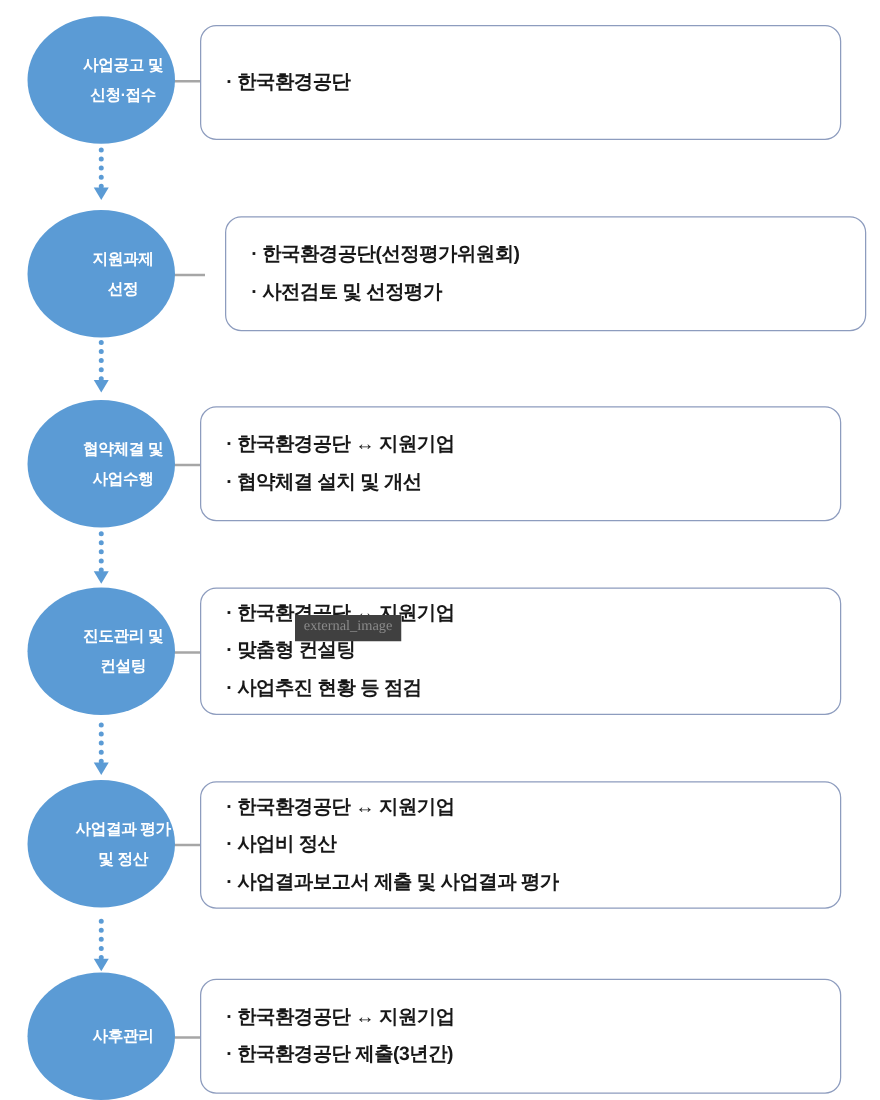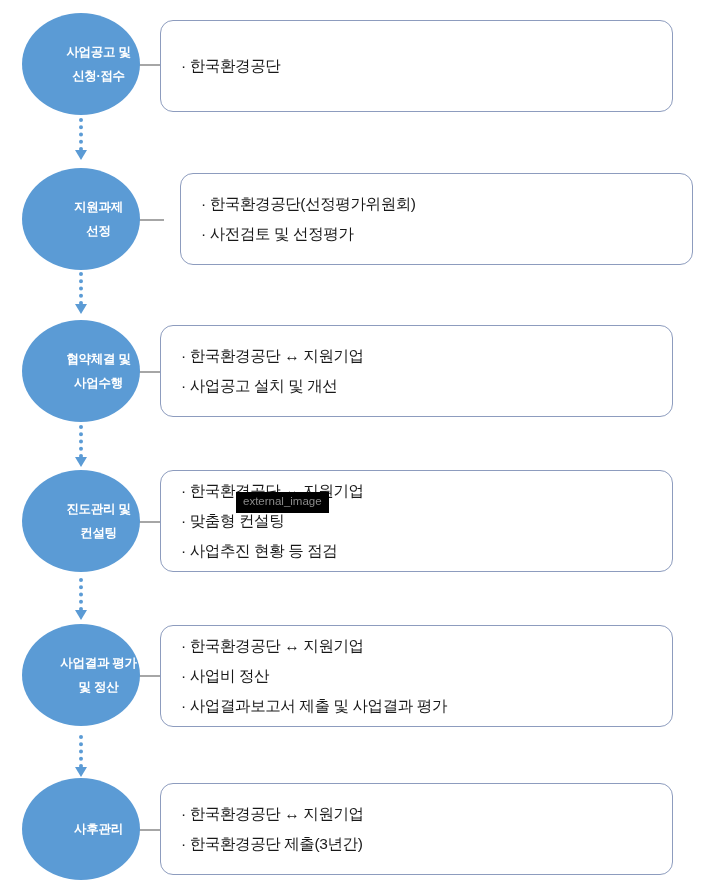--- a/index.html
+++ b/index.html
@@ -77,21 +77,21 @@
     padding: 0 0 0 20px;
     margin: 0;
     list-style: none;
   }
   .bullet {
     font-size: 15.5px;
     color: #181818;
     line-height: 1.95;
     letter-spacing: -0.4px;
     white-space: nowrap;
-    font-weight: 400;
+    font-weight: 700;
   }
   .bullet .dot {
     display: inline-block;
     margin-right: 4px;
     color: #181818;
   }
 
   
   .arrow {
     position: absolute;
@@ -114,24 +114,24 @@
     width: 0;
     height: 0;
     border-left: 6px solid transparent;
     border-right: 6px solid transparent;
     border-top: 10px solid #5B9BD5;
   }
 
   
   .tooltip {
     position: absolute;
-    background: #000000;
+    background: #404040;
     color: #8a8a8a;
     font-size: 11.5px;
-    font-family: Liberation Sans, sans-serif;
+    font-family: Liberation Serif, serif;
     padding: 3px 7px 4px 7px;
     white-space: nowrap;
     z-index: 20;
     line-height: 1.2;
   }
 </style>
 </head>
 <body>
 
 <div id="canvas">
@@ -175,21 +175,21 @@
 
   <div class="step" style="top:305px;height:150px;">
     <div class="node" style="top:15px;height:102px;">
       <span class="node-line">협약체결 및</span>
       <span class="node-line">사업수행</span>
     </div>
     <div class="connector" style="top:66px;left:130px;width:34px;"></div>
     <div class="box" style="top:20px;height:92px;">
       <ul class="bullets">
         <li class="bullet"><span class="dot">·</span><span>한국환경공단 ↔ 지원기업</span></li>
-        <li class="bullet"><span class="dot">·</span><span>사업공고 설치 및 개선</span></li>
+        <li class="bullet"><span class="dot">·</span><span>협약체결 설치 및 개선</span></li>
       </ul>
     </div>
   </div>
 
   <div class="arrow" style="top:425px;height:42px;">
     <div class="shaft"></div>
     <div class="head"></div>
   </div>
 
   <div class="step" style="top:462px;height:160px;">

